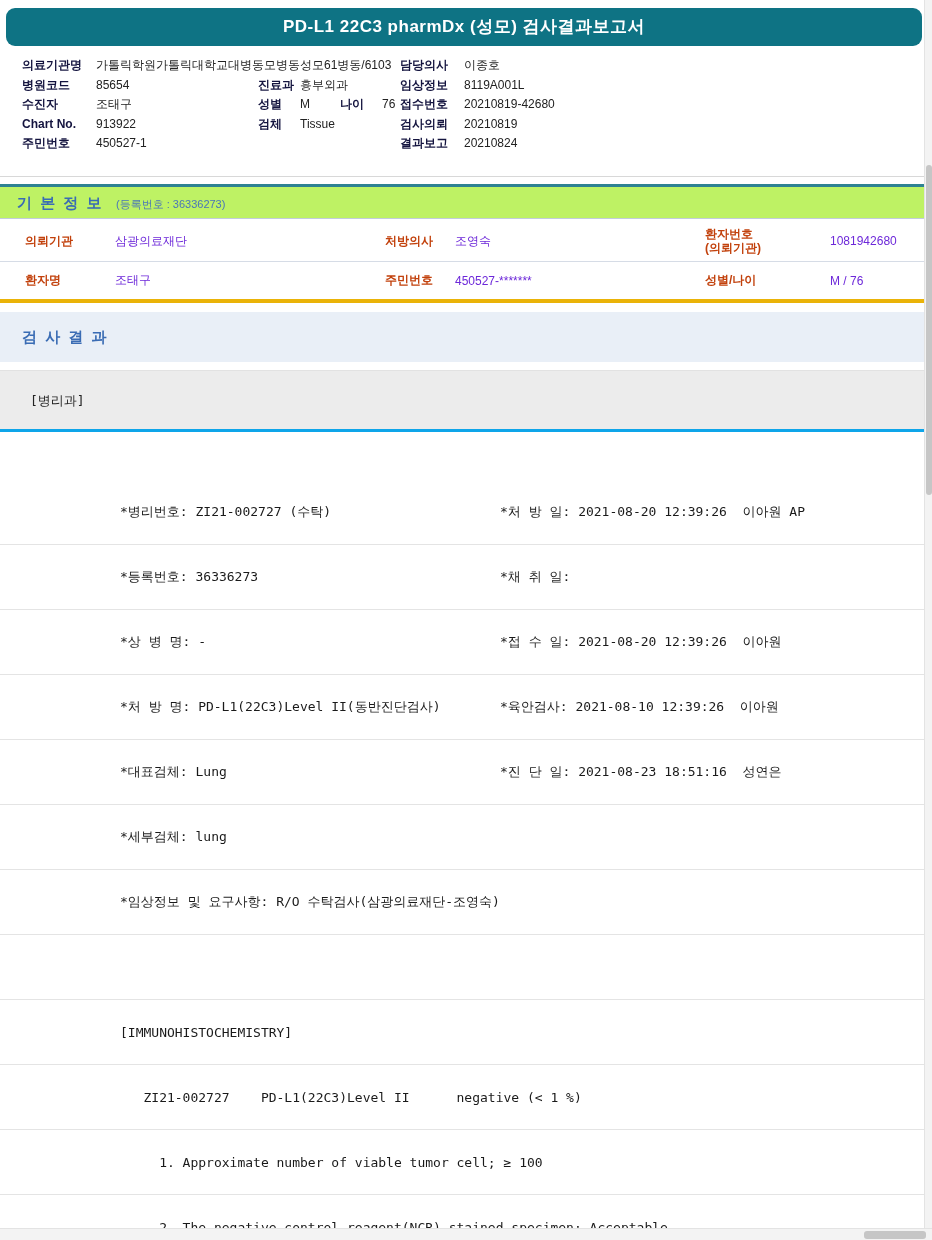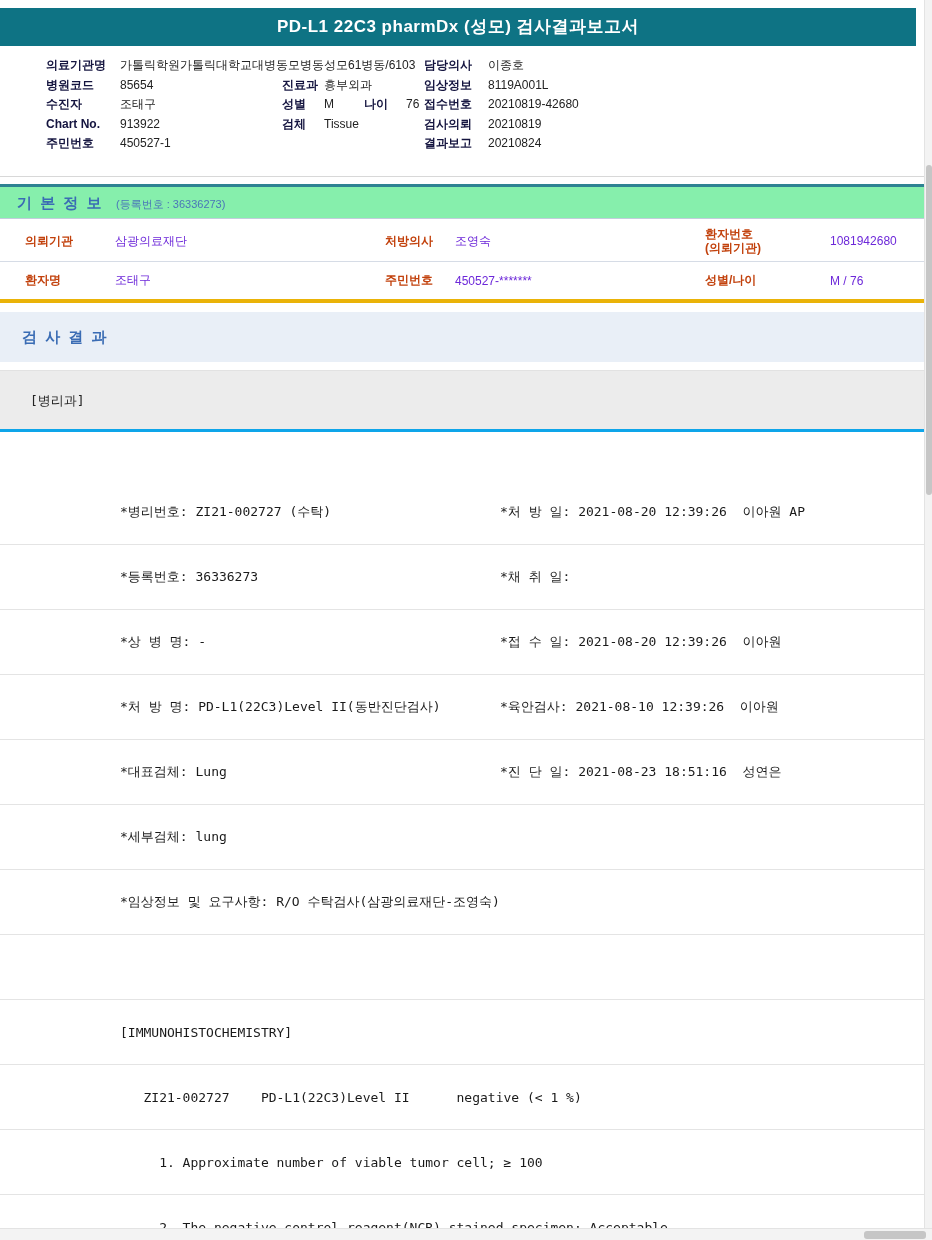--- a/index.html
+++ b/index.html
@@ -6,43 +6,44 @@
   html,body { background:#fff; }
   body {
     width:932px; height:1240px;
     font-family:"Liberation Sans", sans-serif;
     color:#222;
   }
   .page { position:relative; width:932px; height:1240px; overflow:hidden; background:#fff; }
 
   
   .banner {
-    position:absolute; left:0; top:8px; width:916px; height:38px;
+    position:absolute; left:6px; top:8px; width:916px; height:38px;
     background:#0e7384; color:#fff;
     font-size:17px; font-weight:bold; text-align:center; line-height:38px;
     letter-spacing:0.5px;
+    border-radius:9px;
   }
 
   
   .hdr { position:absolute; left:0; top:56px; width:932px; height:104px; font-size:12px; }
   .hcol { position:absolute; }
-  .hrow { height:19.5px; line-height:19.5px; white-space:nowrap; display:flex;margin-left:24px; }
+  .hrow { height:19.5px; line-height:19.5px; white-space:nowrap; display:flex; }
   .hlabel { font-weight:bold; color:#14143f; flex:0 0 auto; }
   .hval { color:#222; }
   .hcol1 { left:22px; top:0; }   .hcol1 .hlabel { width:74px; }
   .hcol2 { left:258px; top:19.5px; } .hcol2 .hlabel { width:42px; }
   .hcol3 { left:400px; top:0; }  .hcol3 .hlabel { width:64px; }
   .w40 { width:40px; } .w32 { width:32px; }
 
   .hsep { position:absolute; left:0; top:176px; width:932px; border-top:1px solid #d8d8d8; }
 
   
   .band { position:absolute; left:0; width:932px; padding-left:22px; }
   .band-basic {
-    top:184px; height:35px; background:#86efac;
+    top:184px; height:35px; background:#bef264;
     border-top:3px solid #2e8292; border-bottom:1px solid #c2cddc;
     line-height:31px;
     padding-left:17px;
   }
   .band-title { color:#3a6cb4; font-weight:bold; font-size:15px; letter-spacing:2px; }
   .band-sub { color:#4a76b8; font-size:11px; margin-left:8px; letter-spacing:0; }
   .band-result { top:312px; height:50px; background:#e9eff7; line-height:50px; }
 
   
   .info-table { position:absolute; left:0; top:221px; width:932px; }

